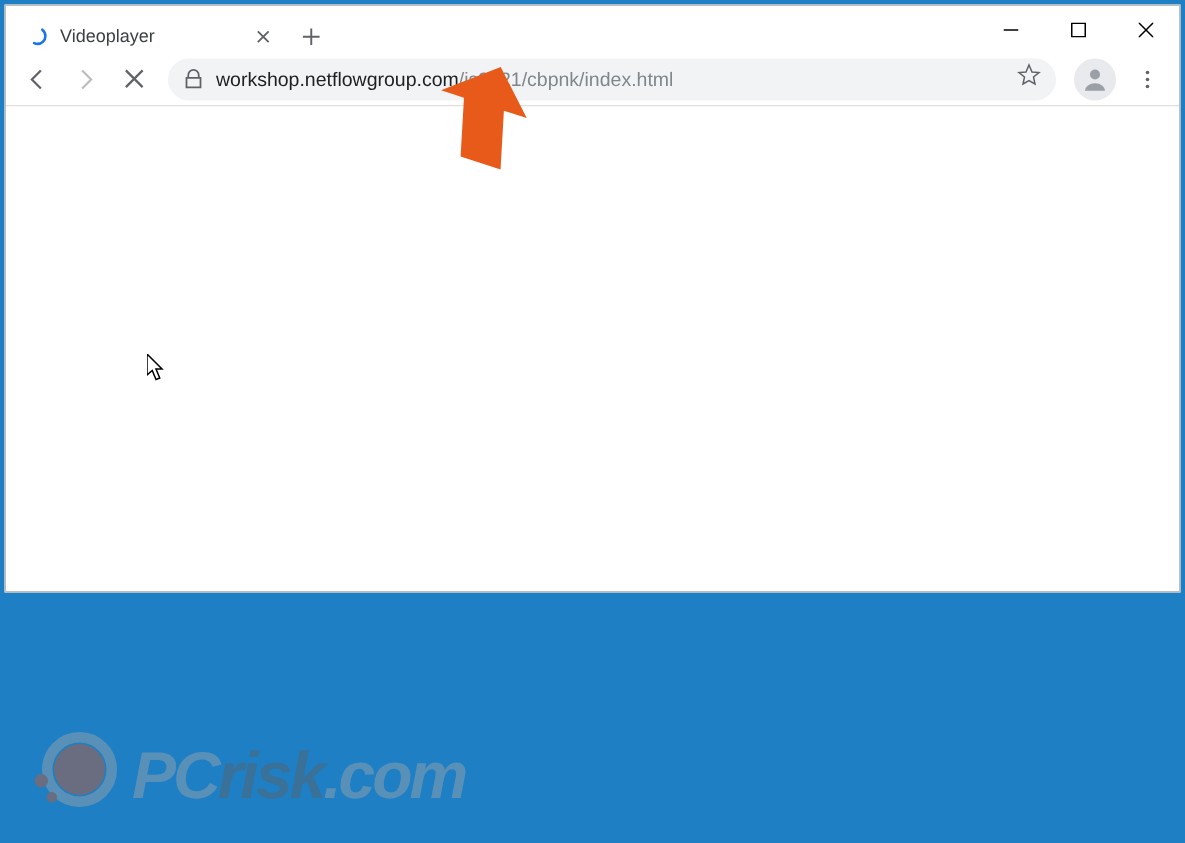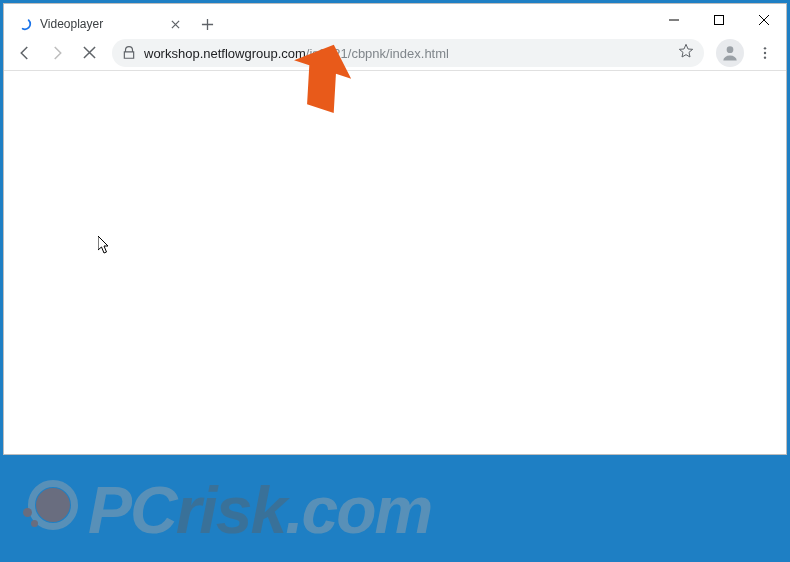--- a/index.html
+++ b/index.html
@@ -1,17 +1,17 @@
 <!DOCTYPE html>
 <html><head>
 <meta charset="utf-8">
 <style>
 * { margin: 0; padding: 0; box-sizing: border-box; font-family: "Segoe UI", Arial, sans-serif; }
 html, body { width: 790px; height: 562px; overflow: hidden; background: #1e7fc4; }
-.frame { position: absolute; top: 3px; left: 3px; width: 784px; height: 452px; background: #fff; border: 1px solid #bdbdbd; display: flex; flex-direction: column; }
+.frame { position: absolute; top: 3px; left: 3px; width: 784px; height: 392px; background: #fff; border: 1px solid #bdbdbd; display: flex; flex-direction: column; }
 
 
 .titlebar { height: 31px; background: #fff; display: flex; align-items: flex-end; border-bottom: none; position: relative; }
 .tabs { display: flex; align-items: flex-end; height: 31px; padding-left: 6px; }
 .tab { display: flex; align-items: center; height: 28px; min-width: 180px; max-width: 180px; background: #fff; border-radius: 8px 8px 0 0; padding: 0 8px; position: relative; top: 3px; }
 .tab .spinner { width: 14px; height: 14px; margin-right: 8px; }
 .tab .title { font-size: 12px; color: #3c4043; white-space: nowrap; overflow: hidden; text-overflow: ellipsis; flex: 1; }
 .tab .close { width: 14px; height: 14px; display: flex; align-items: center; justify-content: center; color: #5f6368; cursor: pointer; }
 .newtab { width: 26px; height: 26px; display: flex; align-items: center; justify-content: center; color: #5f6368; margin-left: 4px; cursor: pointer; position: relative; top: 2px; }
 .window-controls { margin-left: auto; display: flex; height: 31px; }
@@ -39,21 +39,21 @@
 
 .cursor { position: absolute; top: 236px; left: 98px; pointer-events: none; }
 
 
 .watermark { position: absolute; bottom: 14px; left: 20px; display: flex; align-items: center; opacity: 0.42; pointer-events: none; font-family: Arial, sans-serif; }
 .wm-icon { position: relative; width: 66px; height: 60px; margin-right: 2px; }
 .wm-circle-outer { position: absolute; width: 50px; height: 50px; border: 7px solid #a8a8a8; border-radius: 50%; top: 0; left: 8px; }
 .wm-circle-inner { position: absolute; width: 34px; height: 34px; background: #d05522; border-radius: 50%; top: 8px; left: 16px; }
 .wm-dot1 { position: absolute; width: 9px; height: 9px; background: #d05522; border-radius: 50%; top: 28px; left: 3px; }
 .wm-dot2 { position: absolute; width: 7px; height: 7px; background: #d05522; border-radius: 50%; top: 40px; left: 11px; }
-.wm-text { font-size: 66px; font-weight: bold; font-style: italic; letter-spacing: -2px; text-align: right; }
+.wm-text { font-size: 44px; font-weight: bold; font-style: italic; letter-spacing: -2px; text-align: right; }
 .wm-pc { color: #a8a8a8; }
 .wm-risk { color: #5f5f5f; }
 .wm-com { color: #a8a8a8; }
 
 @keyframes spin { from { transform: rotate(0deg); } to { transform: rotate(360deg); } }
 .spinner circle { animation: spin 1s linear infinite; transform-origin: center; }
 </style>
 </head>
 <body>
 

